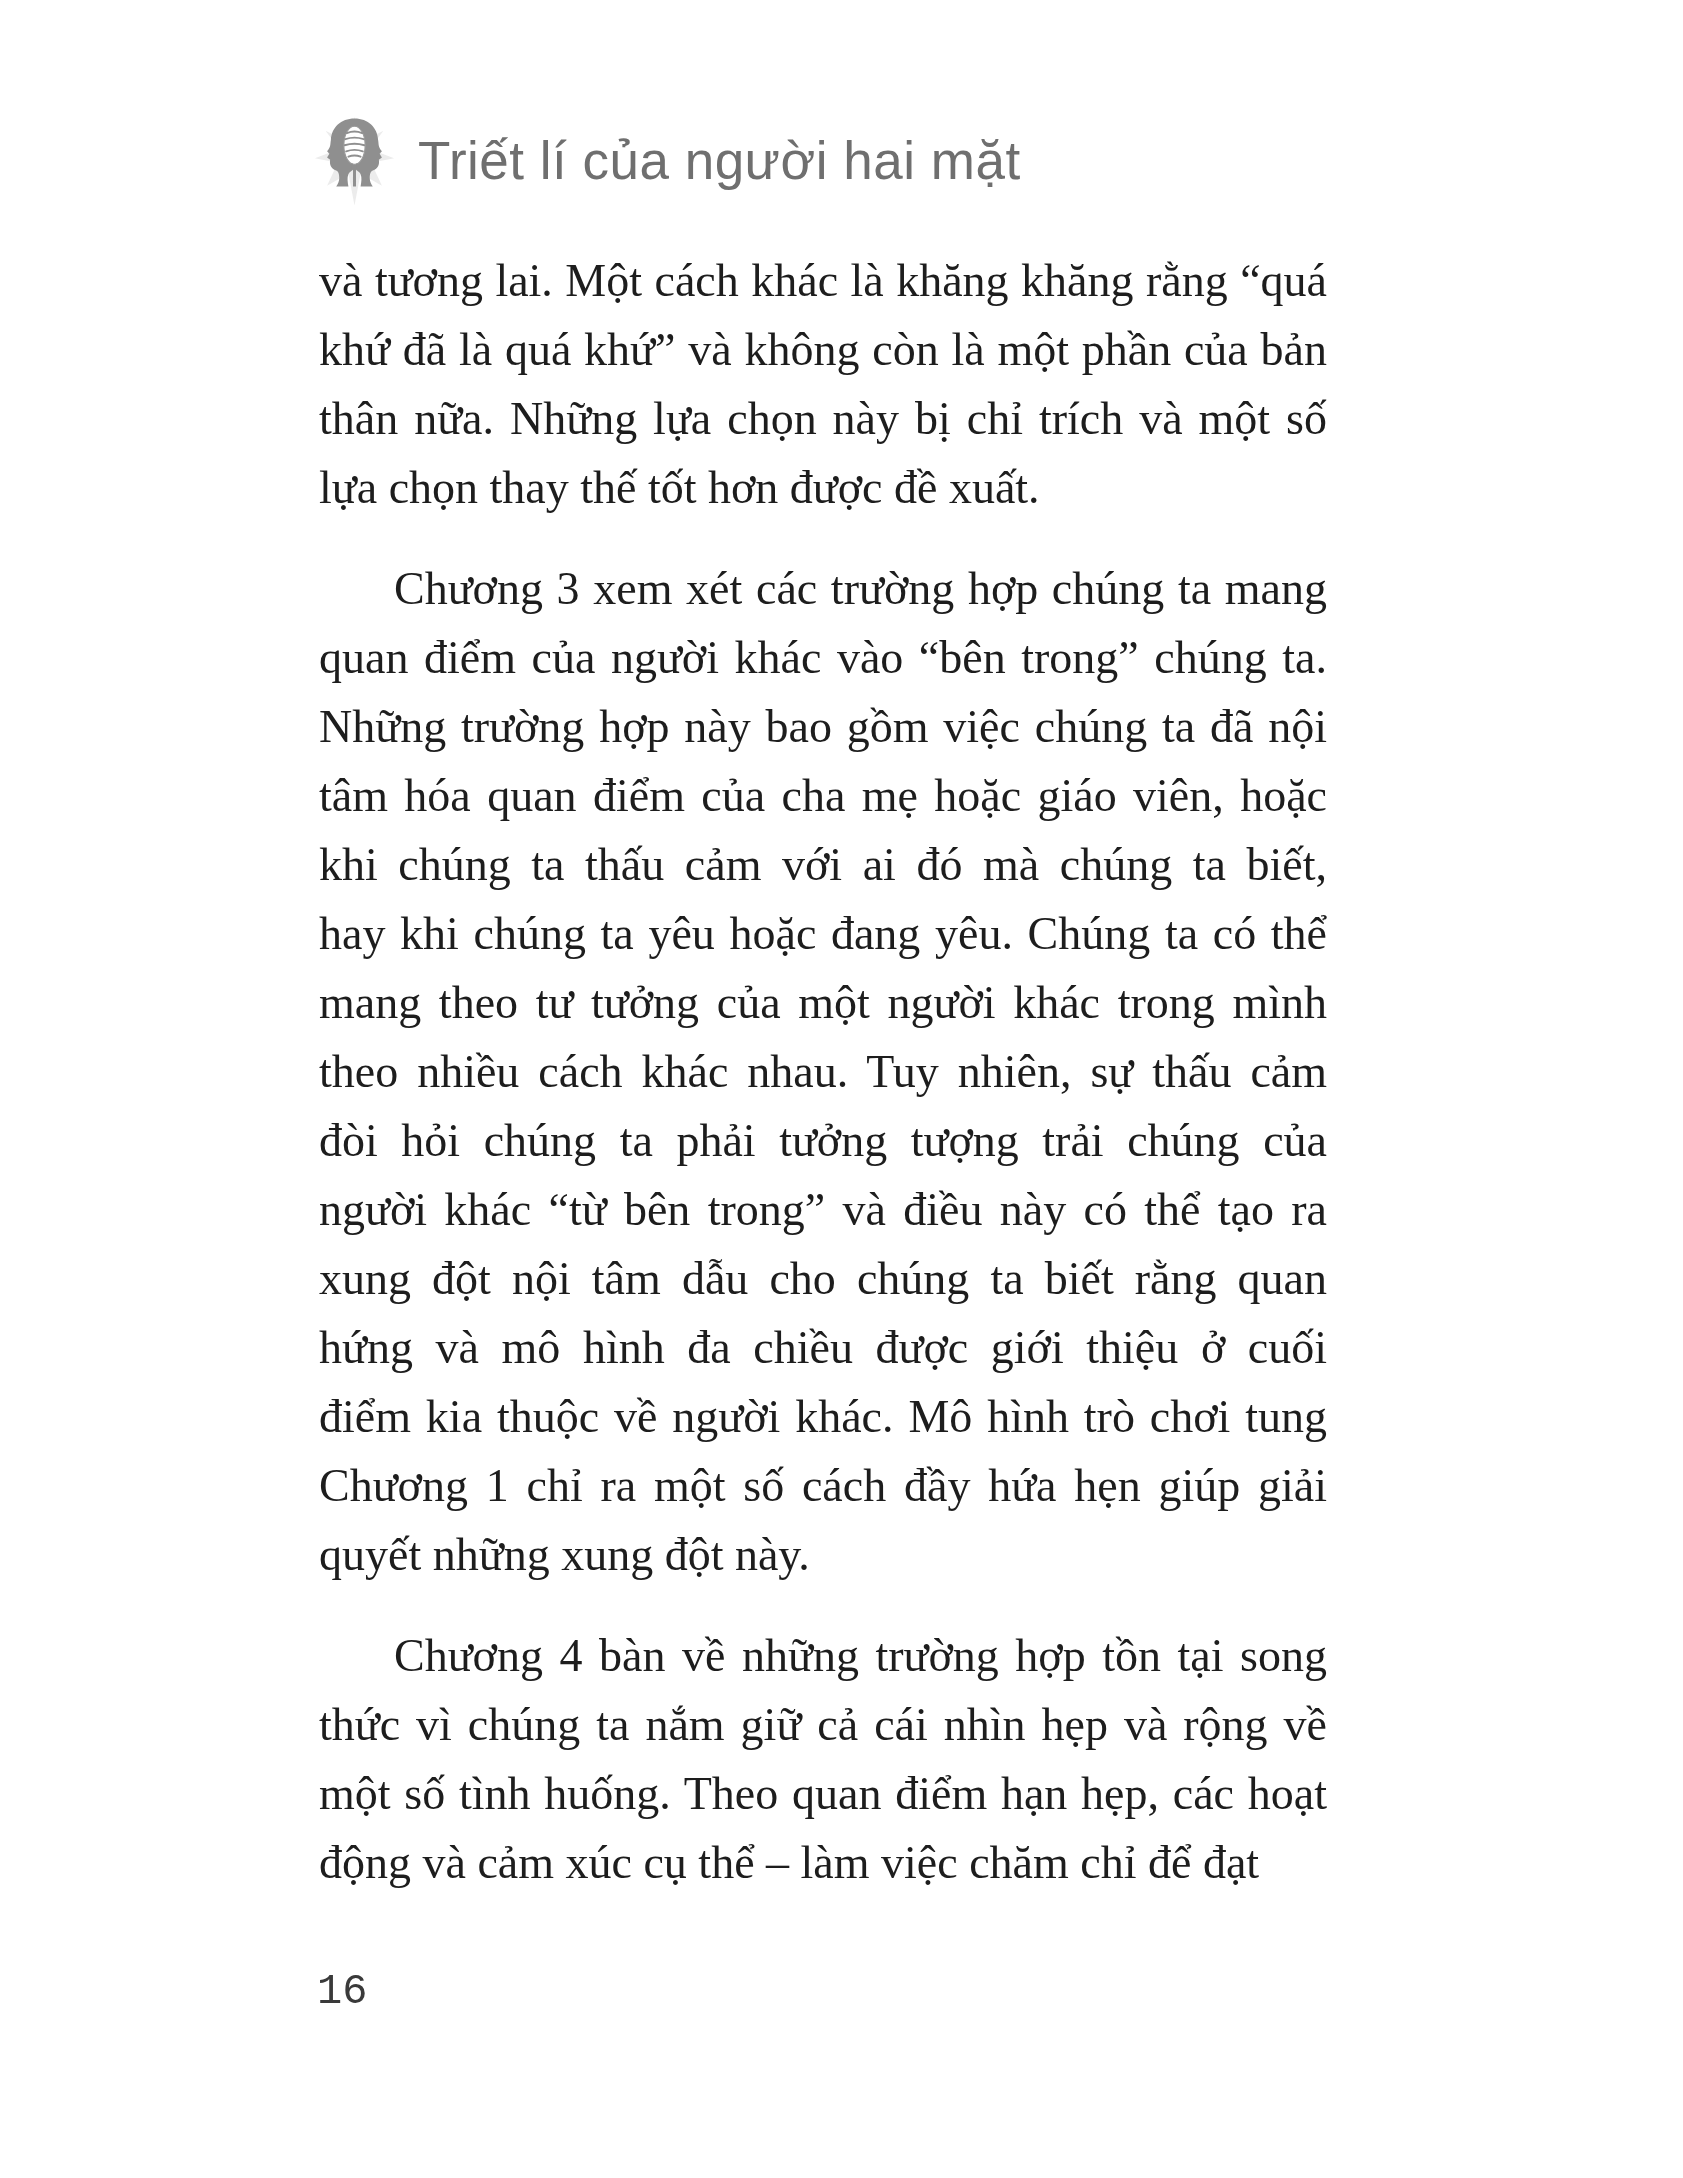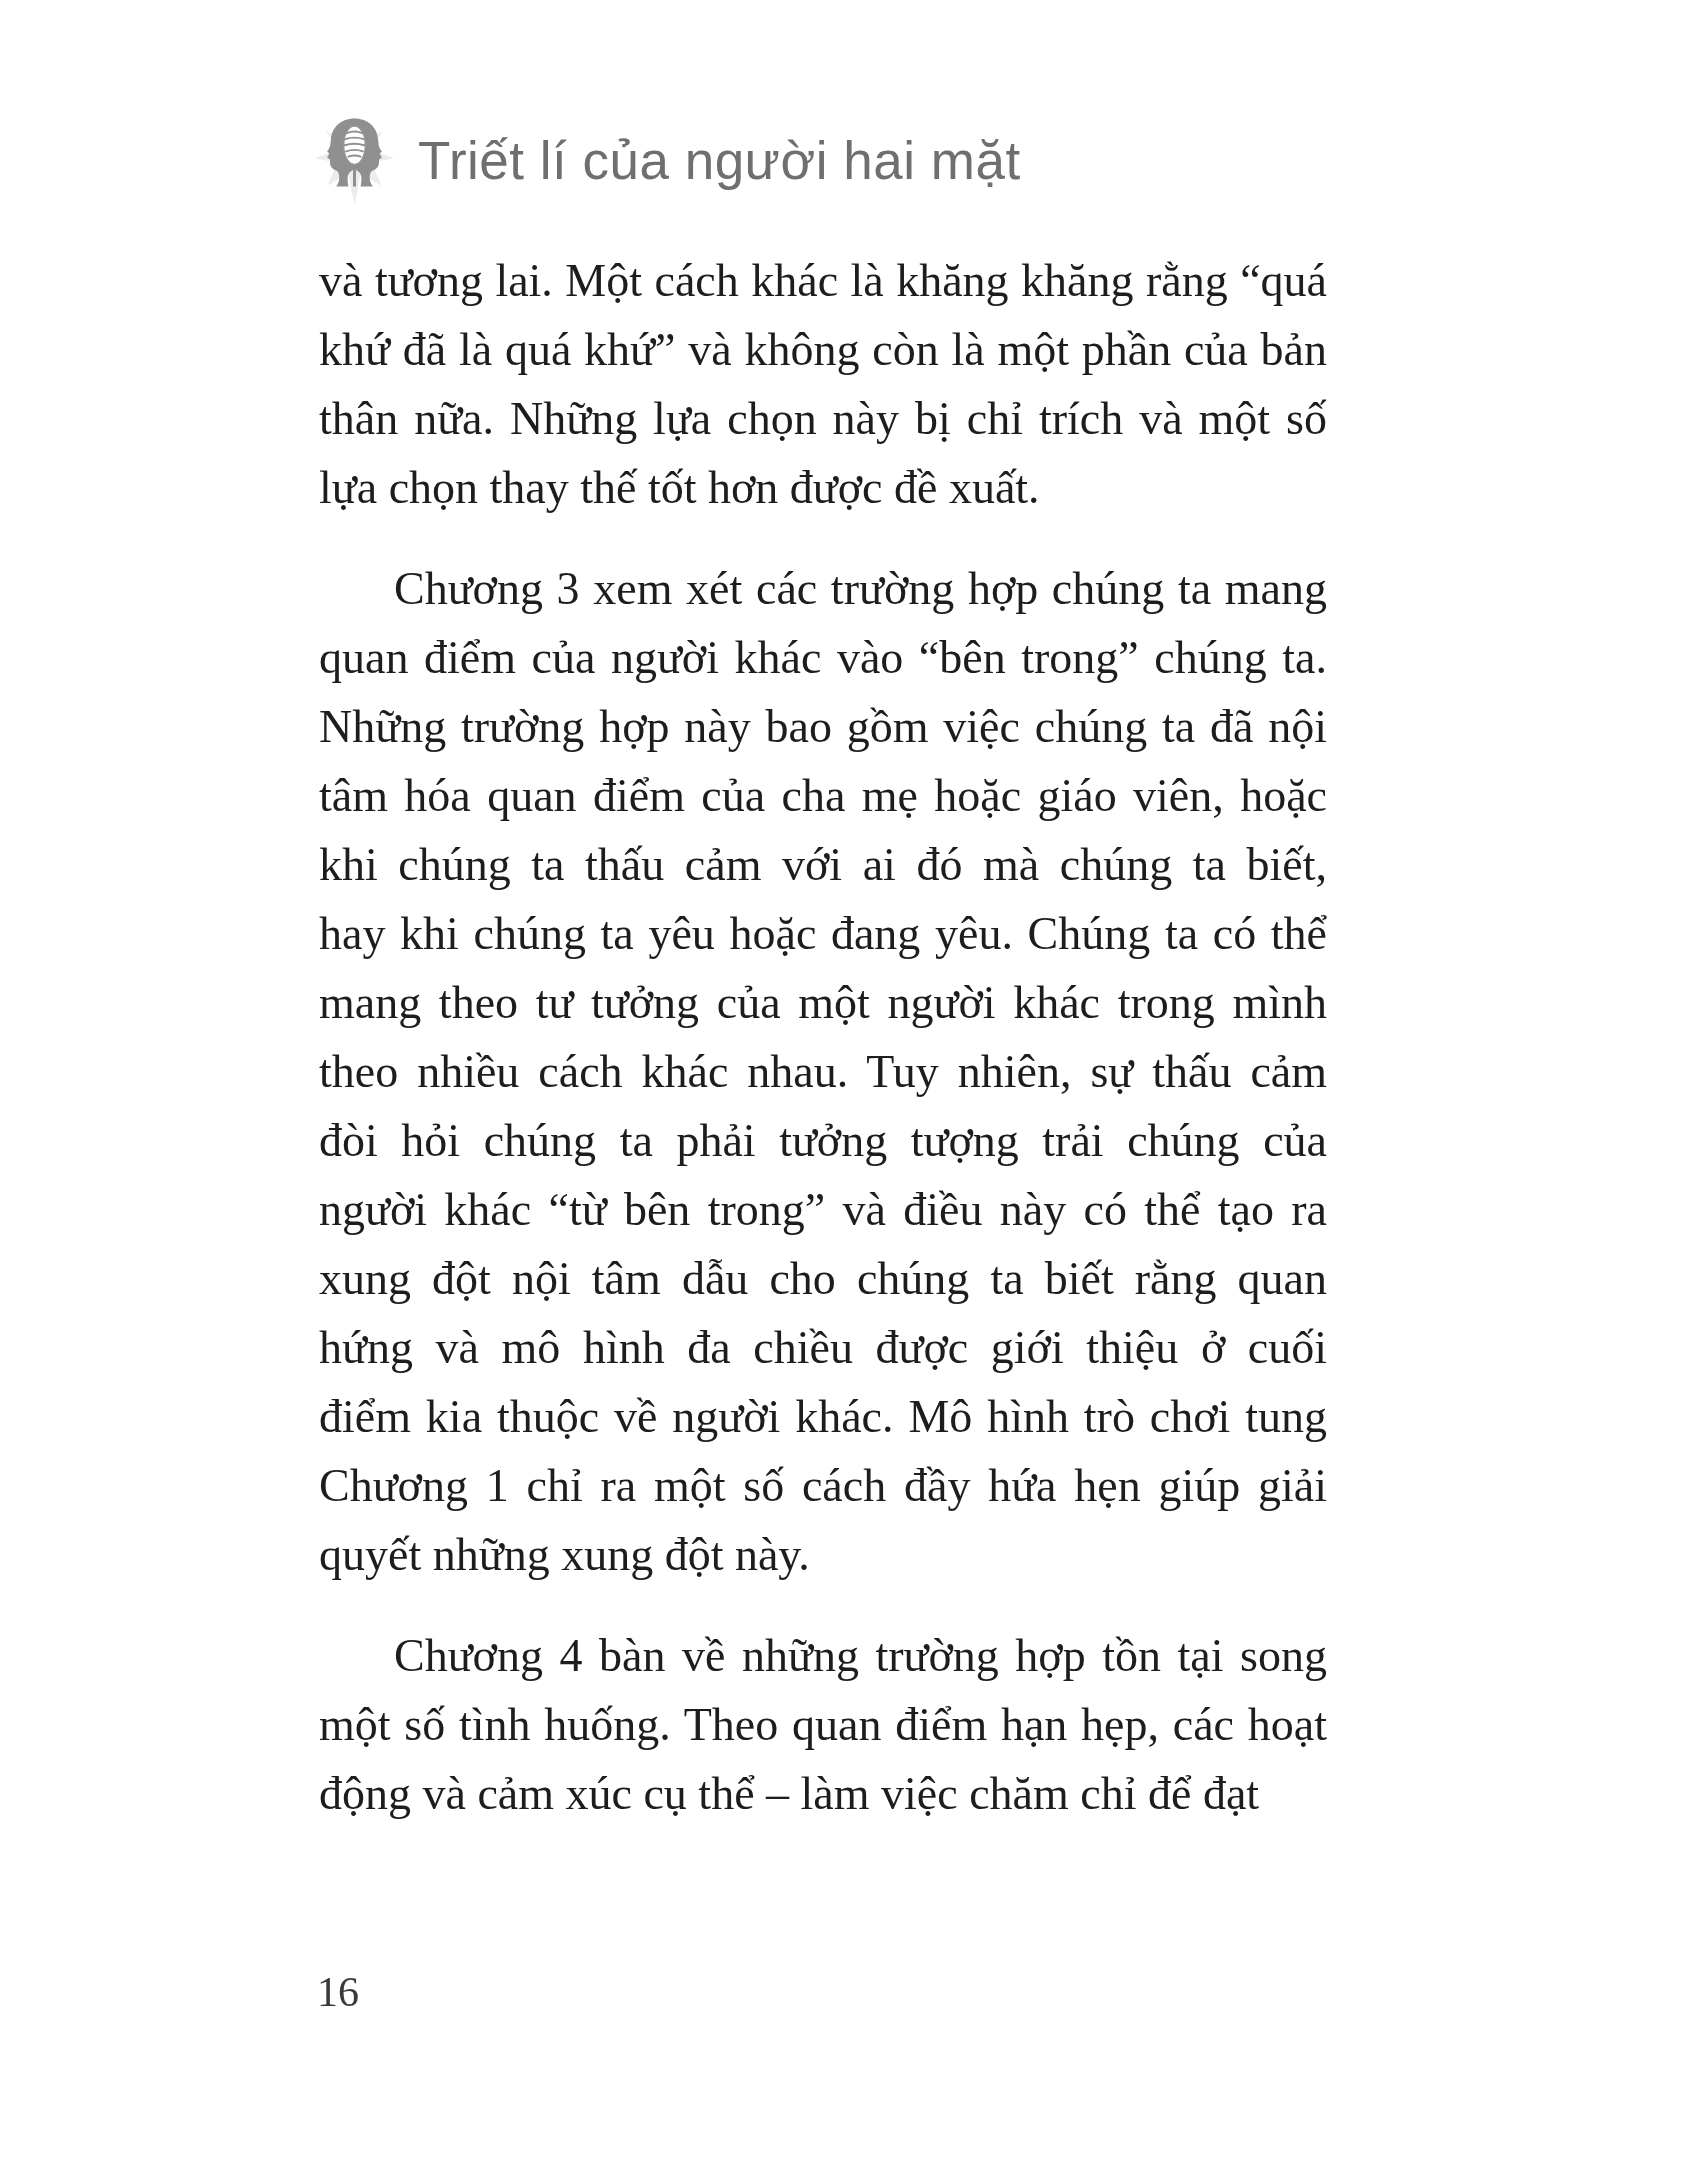--- a/index.html
+++ b/index.html
@@ -31,21 +31,21 @@
   .line{
     display:block;
     text-align:justify;
     text-align-last:justify;
   }
   .line.para-end{text-align-last:left;}
   p.indent .line:first-child{padding-left:75px;}
   
   #page-number{
     position:absolute;left:317px;top:1968px;
-    font-family:Liberation Serif, serif;
+    font-family:Liberation Mono, monospace;
     font-size:42px;color:#3a3a3a;
   }
 </style>
 </head>
 <body>
 
 <div id="page">
 
   <div id="header">
     <span class="icon-wrap">
@@ -95,20 +95,21 @@
         <span class="line">đòi hỏi chúng ta phải tưởng tượng trải chúng của</span>
         <span class="line">người khác “từ bên trong” và điều này có thể tạo ra</span>
         <span class="line">xung đột nội tâm dẫu cho chúng ta biết rằng quan</span>
         <span class="line">hứng và mô hình đa chiều được giới thiệu ở cuối</span>
         <span class="line">điểm kia thuộc về người khác. Mô hình trò chơi tung</span>
         <span class="line">Chương 1 chỉ ra một số cách đầy hứa hẹn giúp giải</span>
         <span class="line para-end">quyết những xung đột này.</span>
       </p>
       <p class="indent">
         <span class="line">Chương 4 bàn về những trường hợp tồn tại song</span>
+        <span class="line">thức vì chúng ta nắm giữ cả cái nhìn hẹp và rộng về</span>
         <span class="line">một số tình huống. Theo quan điểm hạn hẹp, các hoạt</span>
         <span class="line para-end">động và cảm xúc cụ thể – làm việc chăm chỉ để đạt</span>
       </p>
     </div>
 
   <div id="page-number">16</div>
 
 </div>
 
 

